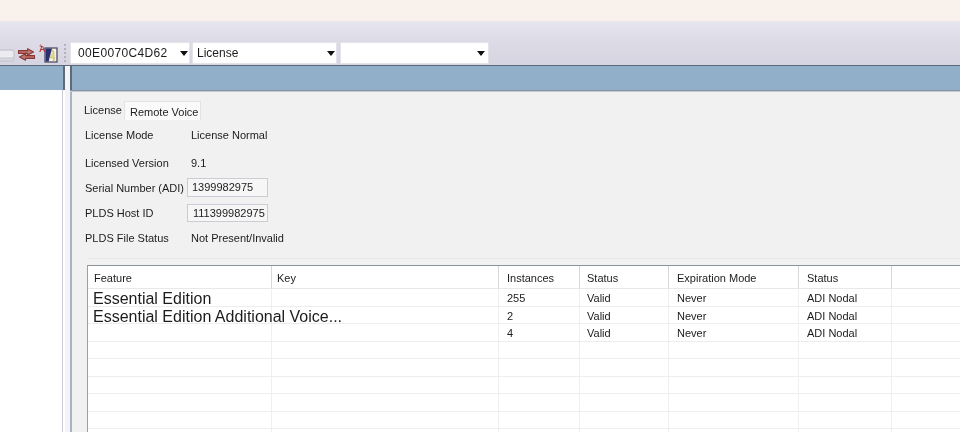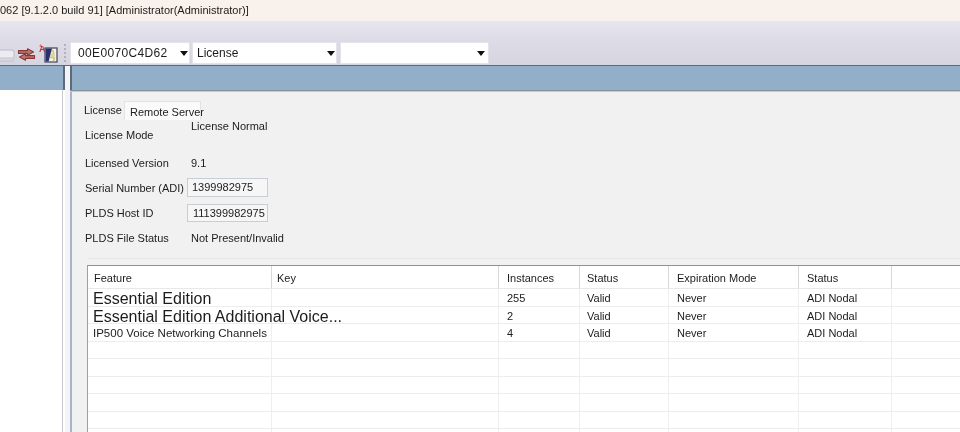--- a/index.html
+++ b/index.html
@@ -2,21 +2,20 @@
 <html><head><meta charset="utf-8"><style>
 html,body{margin:0;padding:0}
 #c{position:relative;width:960px;height:432px;overflow:hidden;background:#fff;font-family:"Liberation Sans",sans-serif;color:#1c1c1c}
 .ab{position:absolute}
 .t11{font-size:11px;line-height:13px;white-space:nowrap}
 </style></head>
 <body>
 <div id="c">
 
   <div class="ab" style="left:0;top:0;width:960px;height:21px;background:#f9f1ec"></div>
-  <div class="ab" style="left:0;top:4px;font-size:11px;line-height:13px;white-space:nowrap">062 [9.1.2.0 build 91] [Administrator(Administrator)]</div>
 
   <div class="ab" style="left:0;top:21px;width:960px;height:44px;background:linear-gradient(180deg,#e8e7f0,#dddce7 40%,#d5d4e0)"></div>
 
   <svg class="ab" style="left:-4px;top:49px" width="20" height="14" viewBox="0 0 20 14">
     <rect x="1" y="1" width="17" height="9" rx="2" fill="#ebebf1" stroke="#bcbcc6"></rect>
     <rect x="2" y="9" width="16" height="3" rx="1.5" fill="#d9d9e1" stroke="#bcbcc6" stroke-width="0.8"></rect>
   </svg>
 
   <svg class="ab" style="left:17px;top:46px" width="19" height="17" viewBox="0 0 19 17">
     <path d="M1.5 4.6 L10.5 4.6 L10.5 2.8 L16.5 6 L10.5 9.2 L10.5 7.4 L1.5 7.4 Z" fill="#bd7672" stroke="#8a3734" stroke-width="1.1" stroke-linejoin="round"></path>
@@ -54,24 +53,24 @@
 
   <div class="ab" style="left:70px;top:66px;width:890px;height:366px;background:#f1f1f2" id="mp"></div>
   <div class="ab" style="left:70px;top:65px;width:2px;height:27px;background:#5d6a78"></div>
   <div class="ab" style="left:72px;top:66px;width:888px;height:24px;background:#92afc9"></div>
   <div class="ab" style="left:70px;top:90px;width:890px;height:1px;background:#8a94a0"></div>
   <div class="ab" style="left:70px;top:91px;width:890px;height:1px;background:#c6cbd1"></div>
   <div class="ab" style="left:70px;top:92px;width:2px;height:340px;background:#a6b5c5"></div>
 
   <div class="ab" style="left:124px;top:101px;width:77px;height:19px;background:#fafafa;border:1px solid #e3e3e4;border-bottom:none;box-sizing:border-box"></div>
   <div class="ab t11" style="left:84px;top:104px">License</div>
-  <div class="ab t11" style="left:130px;top:106px">Remote Server</div>
+  <div class="ab t11" style="left:130px;top:106px">Remote Voice</div>
 
   <div class="ab t11" style="left:85px;top:129px">License Mode</div>
-  <div class="ab t11" style="left:191px;top:120px">License Normal</div>
+  <div class="ab t11" style="left:191px;top:129px">License Normal</div>
   <div class="ab t11" style="left:85px;top:157px">Licensed Version</div>
   <div class="ab t11" style="left:191px;top:157px">9.1</div>
   <div class="ab" style="left:187px;top:178px;width:81px;height:19px;background:#f6f6f7;border:1px solid #c9ced5;box-sizing:border-box"></div>
   <div class="ab t11" style="left:192px;top:181px">1399982975</div>
   <div class="ab t11" style="left:85px;top:182px">Serial Number (ADI)</div>
   <div class="ab" style="left:187px;top:204px;width:81px;height:18px;background:#f6f6f7;border:1px solid #c9ced5;box-sizing:border-box"></div>
   <div class="ab t11" style="left:193px;top:207px">111399982975</div>
   <div class="ab t11" style="left:85px;top:207px">PLDS Host ID</div>
   <div class="ab t11" style="left:85px;top:232px">PLDS File Status</div>
   <div class="ab t11" style="left:191px;top:232px">Not Present/Invalid</div>
@@ -115,18 +114,17 @@
     <div class="ab t11" style="left:499px;top:26px">Valid</div>
     <div class="ab t11" style="left:589px;top:26px">Never</div>
     <div class="ab t11" style="left:719px;top:26px">ADI Nodal</div>
 
     <div class="ab t11" style="left:5px;top:44px;font-size:16px">Essential Edition Additional Voice...</div>
     <div class="ab t11" style="left:419px;top:44px">2</div>
     <div class="ab t11" style="left:499px;top:44px">Valid</div>
     <div class="ab t11" style="left:589px;top:44px">Never</div>
     <div class="ab t11" style="left:719px;top:44px">ADI Nodal</div>
 
-    <div class="ab t11" style="left:5px;top:61px;font-size:11.5px">IP500 Voice Networking Channels</div>
     <div class="ab t11" style="left:419px;top:61px">4</div>
     <div class="ab t11" style="left:499px;top:61px">Valid</div>
     <div class="ab t11" style="left:589px;top:61px">Never</div>
     <div class="ab t11" style="left:719px;top:61px">ADI Nodal</div>
   </div>
 </div>
 </body></html>

